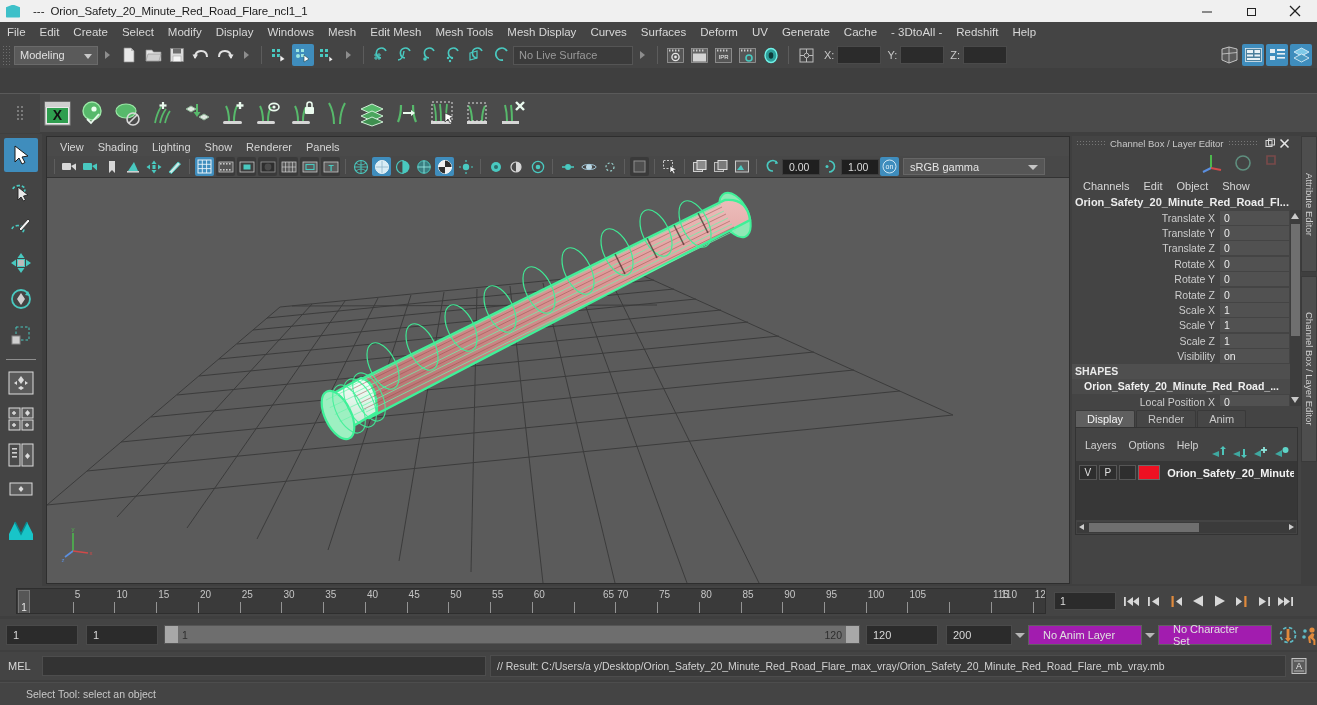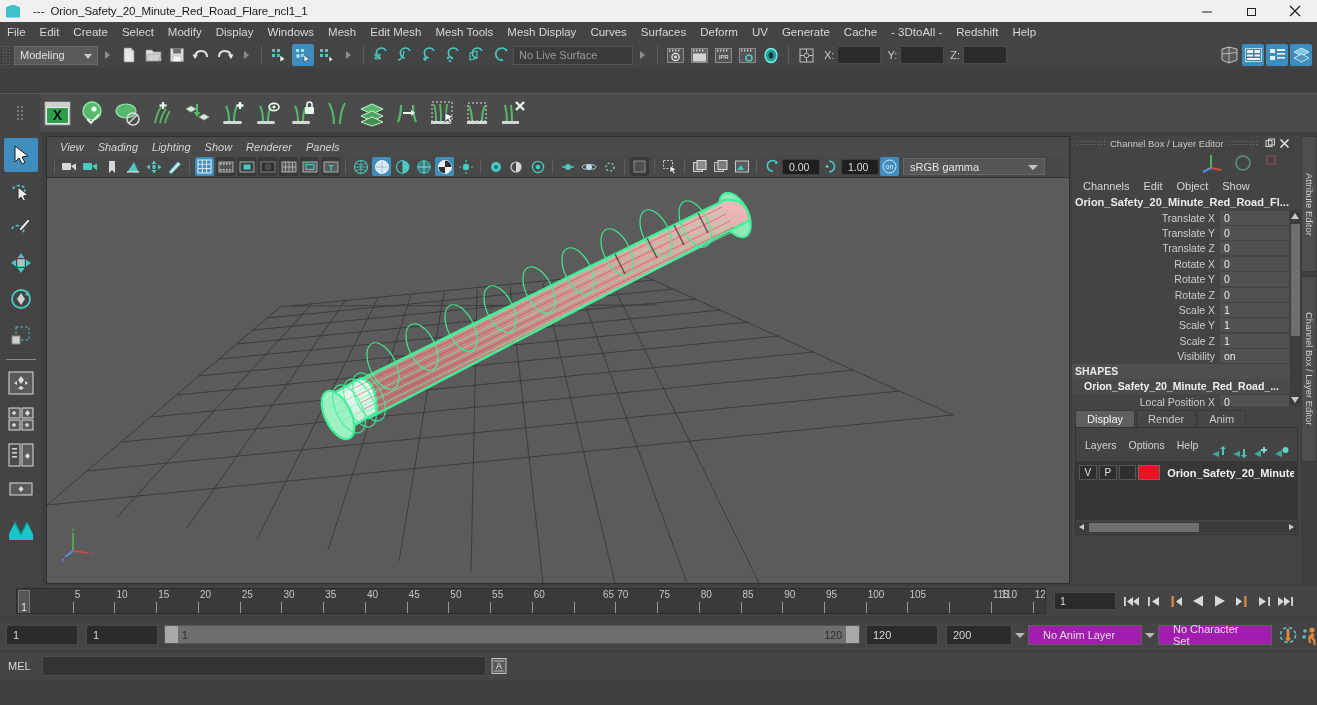--- a/index.html
+++ b/index.html
@@ -142,21 +142,21 @@
 
   
   .vp-panel {
     position: absolute; left: 46px; top: 136px; width: 1024px; height: 448px;
     background: #5a5a5a; border: 1px solid #2e2e2e;
   }
   .vp-menubar {
     height: 19px; background: #4a4a4a; display: flex; align-items: center; padding-left: 6px;
   }
   .vp-menu {
-    font-size: 11px; color: #d6d6d6; padding: 1px 7px; font-style: italic;
+    font-size: 11px; color: #d6d6d6; padding: 1px 7px;
   }
   .vp-toolbar {
     height: 22px; background: #484848; display: flex; align-items: center; padding-left: 3px;
     border-bottom: 1px solid #333;
   }
   .vti {
     width: 19px; height: 19px; margin: 0 1px; flex: 0 0 auto;
     display: flex; align-items: center; justify-content: center; border-radius: 2px;
   }
   .vti.sel { background: #3f8dbd; }
@@ -1598,26 +1598,30 @@
           <path d="M12 8 l-4 4 l1 6 l2 0 l-.6 -5 l3 3 l0 4 l2 0 l0 -5 l-2 -2.5 l1 -3.5 Z" fill="#e08a3c"></path>
           <circle cx="5" cy="6" r="1.8" fill="#5fbac4"></circle>
           <circle cx="4" cy="12" r="1.8" fill="#5fbac4"></circle>
         </svg>
     </div>
   </div>
 
   <div class="melrow">
     <div class="mel-lab">MEL</div>
     <div class="mel-in"></div>
+    <div class="mel-out">// Result: C:/Users/a y/Desktop/Orion_Safety_20_Minute_Red_Road_Flare_max_vray/Orion_Safety_20_Minute_Red_Road_Flare_mb_vray.mb</div>
     <div class="mel-btn">
       <svg width="18" height="18">
           <rect x="2" y="1.5" width="14" height="15" fill="#5b5b5b" stroke="#cfcfcf" stroke-width=".9"></rect>
           <g stroke="#cfcfcf" stroke-width=".8">
             <line x1="4" y1="4" x2="14" y2="4"></line>
             <line x1="4" y1="14" x2="14" y2="14"></line>
           </g>
           <text x="9" y="12" font-size="9" fill="#e6e6e6" text-anchor="middle" font-family="Liberation Sans, sans-serif">A</text>
         </svg>
     </div>
   </div>
 
+  <div class="statusbar">
+    <span class="status-text">Select Tool: select an object</span>
+  </div>
 
 </div>
 
 </body></html>

